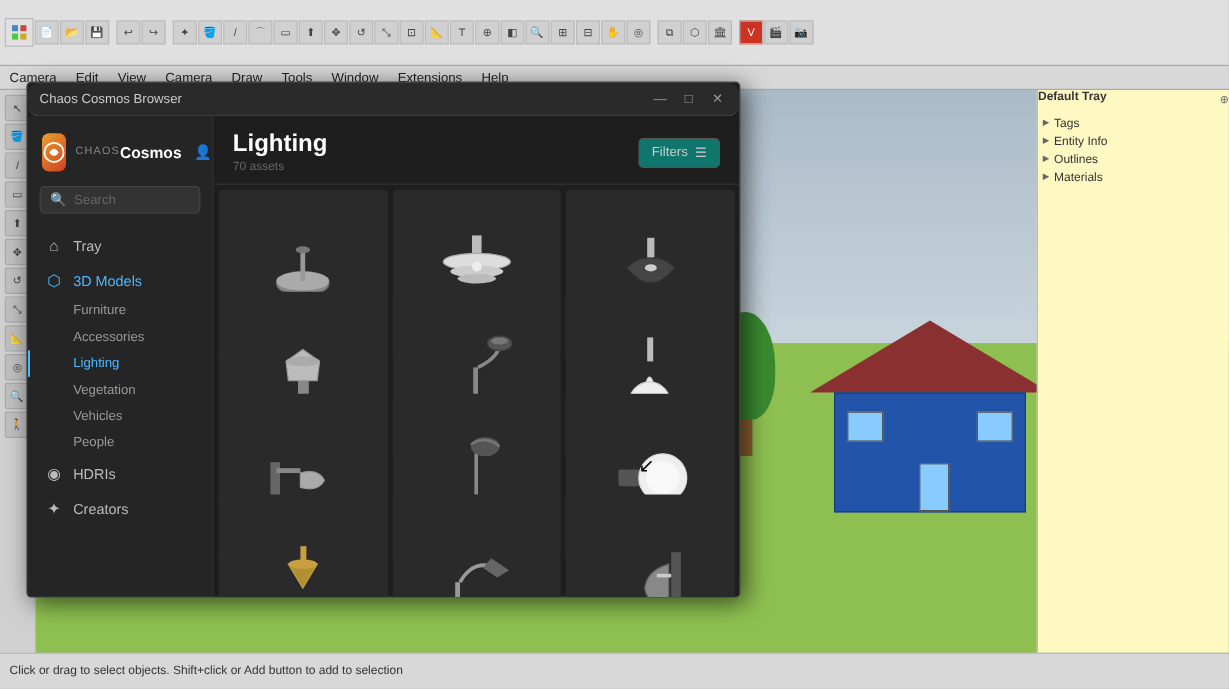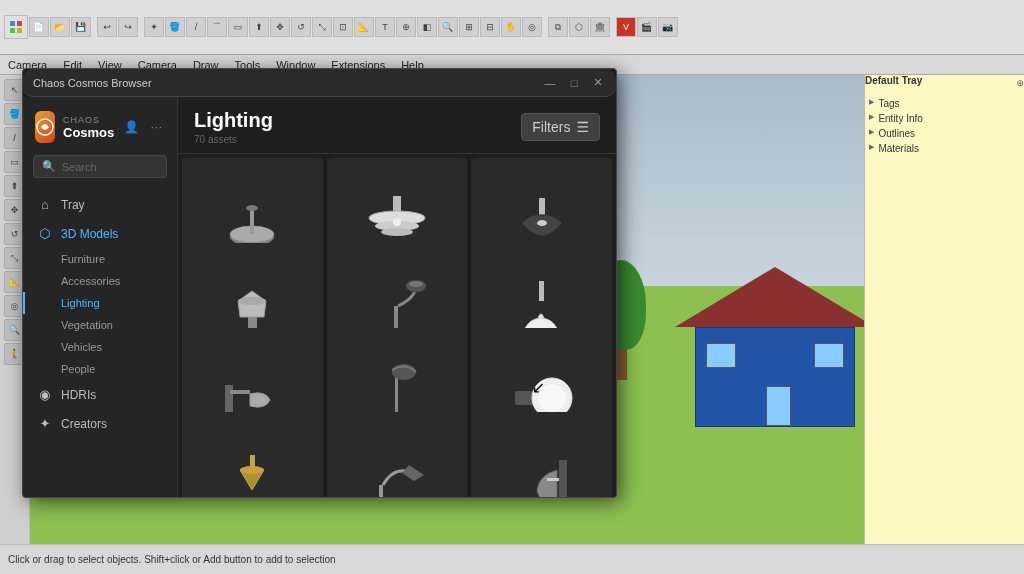--- a/index.html
+++ b/index.html
@@ -295,21 +295,20 @@
       display: flex;
       align-items: center;
       justify-content: center;
       font-size: 14px;
       color: white;
       font-weight: bold;
     }
 
     .cosmos-logo-text {
       display: flex;
-      flex-direction: column;
     }
 
     .cosmos-logo-chaos {
       font-size: 9px;
       color: #888;
       text-transform: uppercase;
       letter-spacing: 1px;
     }
 
     .cosmos-logo-cosmos {
@@ -423,26 +422,26 @@
     .cosmos-subtitle {
       font-size: 10px;
       color: #666;
       margin-top: 2px;
     }
 
     .filters-btn {
       display: flex;
       align-items: center;
       gap: 6px;
-      background: #404040;
+      background: #0f766e;
       border: 1px solid #555;
       border-radius: 4px;
       padding: 5px 10px;
       color: #ccc;
-      font-size: 14px;
+      font-size: 11px;
       cursor: pointer;
     }
 
     .grid-container {
       flex: 1;
       overflow-y: auto;
       padding: 4px;
       display: grid;
       grid-template-columns: repeat(3, 1fr);
       gap: 4px;

